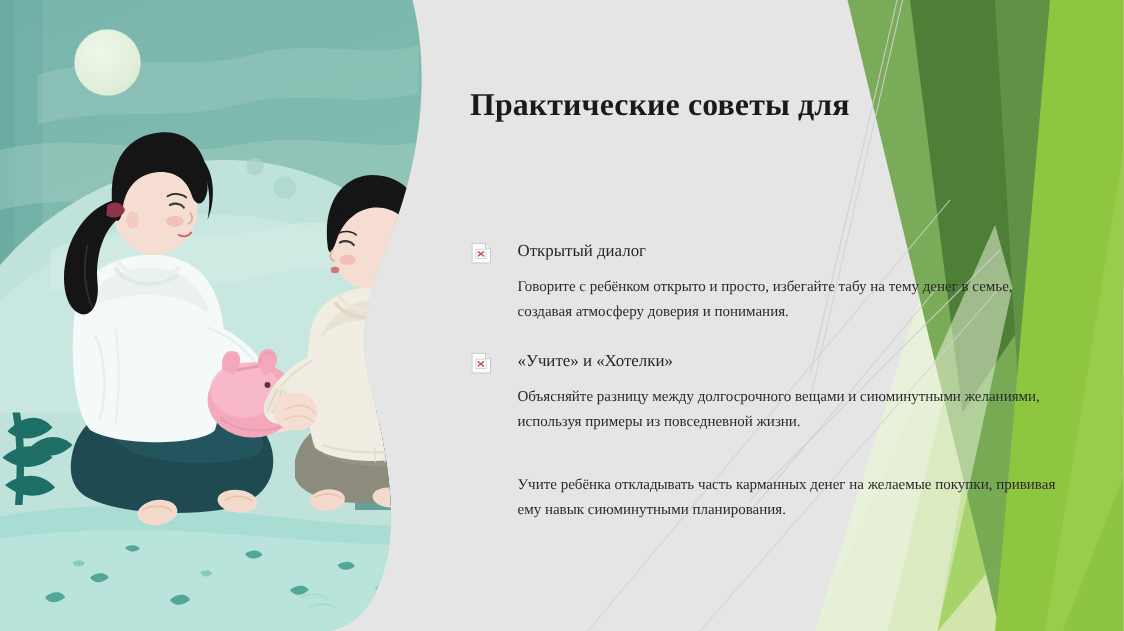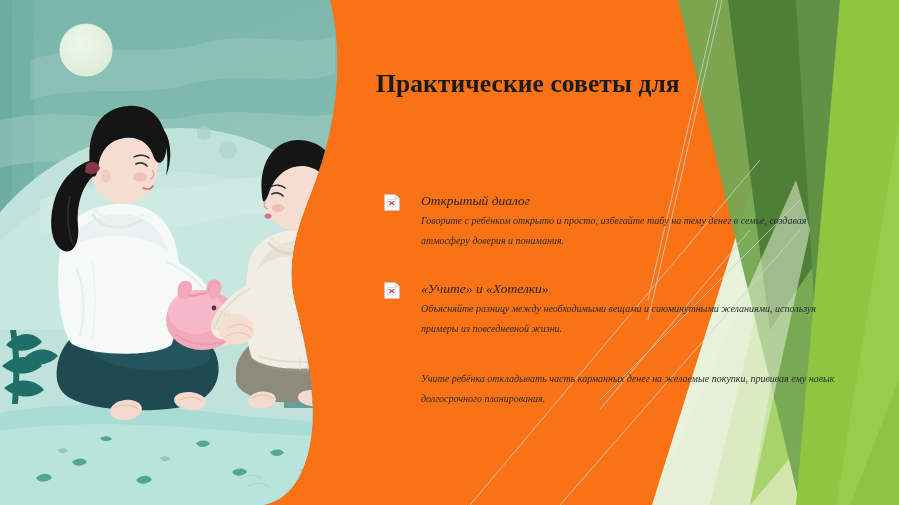--- a/index.html
+++ b/index.html
@@ -5,21 +5,21 @@
   html, body {
     margin: 0;
     padding: 0;
     background: #ffffff;
   }
   #slide {
     position: relative;
     width: 899px;
     height: 505px;
     overflow: hidden;
-    background: #f97316;
+    background: #e5e5e5;
     font-family: "Liberation Serif", "DejaVu Serif", serif;
   }
 
   
   #illustration {
     position: absolute;
     left: 0; top: 0;
     width: 360px; height: 505px;
   }
   #illustration svg { display: block; width: 360px; height: 505px; }
@@ -45,23 +45,22 @@
     width: 390px;
     font-size: 25.5px;
     font-weight: bold;
     line-height: 35px;
     color: #1a1a1a;
     letter-spacing: 0.1px;
   }
 
   .section {
     position: absolute;
-    left: 8px;
+    left: 1px;
     width: 478px;
-    font-style: italic;
   }
   .section-1 { top: 192px; }
   .section-2 { top: 280px; }
   .section-3 { top: 369px; }
 
   .sec-head-row {
     display: flex;
     align-items: flex-start;
   }
   .ph-icon {
@@ -74,22 +73,23 @@
   .ph-icon svg { display: block; }
 
   .sec-title {
     font-size: 13.5px;
     color: #262626;
     line-height: 17px;
     white-space: nowrap;
   }
   .sec-body {
     margin-left: 37px;
+    margin-top: 8px;
     width: 432px;
-    font-size: 10px;
+    font-size: 12px;
     line-height: 20px;
     color: #2b2b2b;
   }
 </style>
 </head>
 <body>
 
 <div id="slide">
 
   <div id="illustration">
@@ -384,21 +384,21 @@
             <path d="M11.4,0.6 V4.6 H15.4" fill="#f0f0f0" stroke="#c6c6c6" stroke-width="0.8"></path>
             <rect x="3.6" y="5.4" width="8.2" height="7.4" fill="#ffffff" stroke="#cfcfcf" stroke-width="0.7"></rect>
             <g stroke="#c0504d" stroke-width="1.25" stroke-linecap="round">
               <path d="M5.6,7.4 L9.8,10.8"></path>
                 <path d="M9.8,7.4 L5.6,10.8"></path>
             </g>
           </svg>
         </span>
         <span class="sec-title">«Учите» и «Хотелки»</span>
       </div>
-      <div class="sec-body">Объясняйте разницу между необходимыми вещами и сиюминутными желаниями, используя примеры из повседневной жизни.</div>
+      <div class="sec-body">Объясняйте разницу между долгосрочного вещами и сиюминутными желаниями, используя примеры из повседневной жизни.</div>
     </div>
 
     <div class="section section-3">
-      <div class="sec-body">Учите ребёнка откладывать часть карманных денег на желаемые покупки, прививая ему навык долгосрочного планирования.</div>
+      <div class="sec-body">Учите ребёнка откладывать часть карманных денег на желаемые покупки, прививая ему навык сиюминутными планирования.</div>
     </div>
 
   </div>
 </div>
 
 </body></html>

